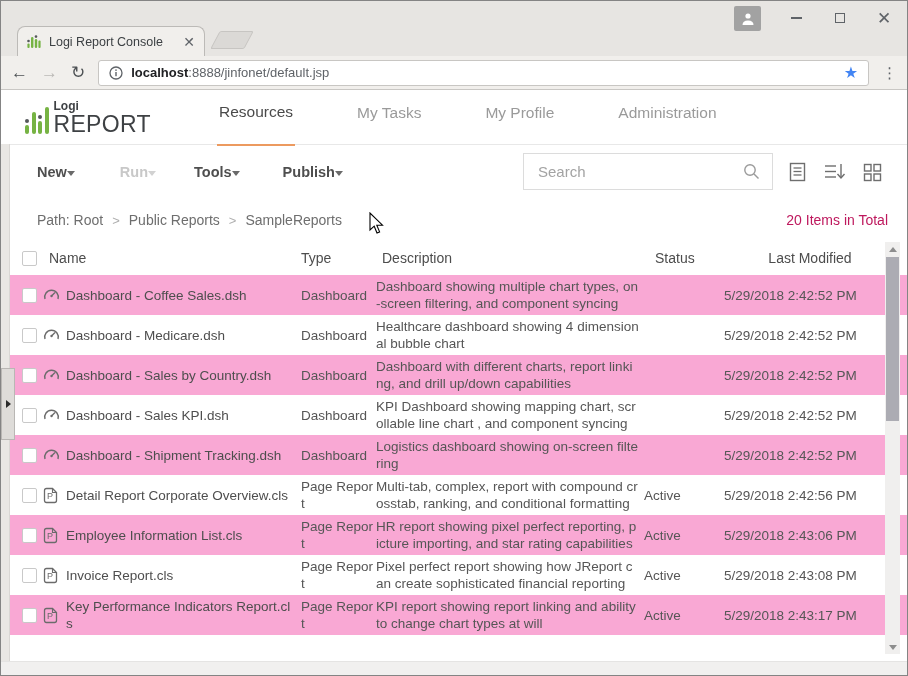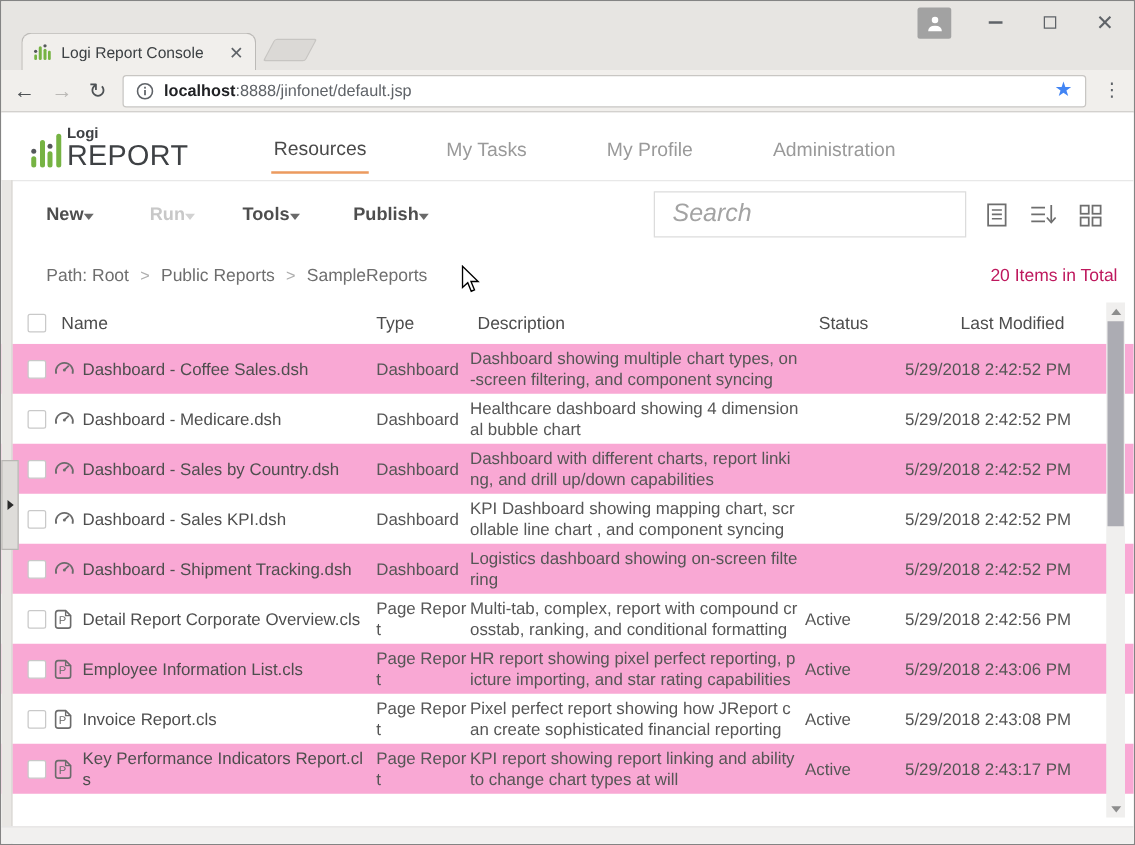--- a/index.html
+++ b/index.html
@@ -39,39 +39,39 @@
   .page-header{height:54px;border-bottom:1px solid #e8e8e8;position:relative;}
   .logo{position:absolute;left:24px;top:10px;display:flex;align-items:flex-end;gap:5px;}
   .bars{display:flex;align-items:flex-end;gap:2.5px;height:32px;padding-bottom:2px;}
   .bars i{display:block;width:4px;border-radius:2px;background:#76b343;}
   .bars .dotcol{display:flex;flex-direction:column;gap:2px;align-items:center;}
   .bars .dot{width:4px;height:4px;border-radius:50%;background:#55585b;}
   .logo-text{line-height:1;color:#3e4144;}
   .logo-top{font-size:12px;font-weight:bold;}
   .logo-bottom{font-size:23px;letter-spacing:0.3px;margin-top:1px;}
   .main-nav{position:absolute;left:216px;top:0;height:100%;display:flex;align-items:center;gap:60px;}
-  .nav-item{font-size:15.5px;color:#9a9a9a;padding:15px 2px 8px;}
+  .nav-item{font-size:15.5px;color:#9a9a9a;padding:15px 2px 23px;}
   .nav-item.active{color:#4a4a4a;border-bottom:2px solid #ec9a5f;}
 
   .app-toolbar{height:54px;position:relative;display:flex;align-items:center;}
   .menu{display:flex;align-items:center;gap:0;font-size:14.5px;color:#4e4e4e;font-weight:bold;}
   .m0{margin-left:36px;}.m1{margin-left:45px;}.m2{margin-left:38px;text-align:center;}.m3{margin-left:43px;}
   .menu .caret{width:0;height:0;border-left:4px solid transparent;border-right:4px solid transparent;
                border-top:5px solid #6a6a6a;margin-top:2px;}
   .menu.disabled{color:#c8c8c8;}
   .menu.disabled .caret{border-top-color:#d2d2d2;}
   .search-box{position:absolute;left:522px;top:8px;width:250px;height:37px;border:1px solid #dcdcdc;
               display:flex;align-items:center;padding:0 12px;box-sizing:border-box;background:#fff;}
-  .search-box input{border:none;outline:none;flex:1;font-size:20px;color:#ec4899;
-                    font-family:"Liberation Sans",sans-serif;background:transparent;font-style:italic;}
+  .search-box input{border:none;outline:none;flex:1;font-size:15px;color:#ec4899;
+                    font-family:"Liberation Sans",sans-serif;background:transparent;}
   .search-box input::placeholder{color:#a3a3a3;}
   .view-icons{position:absolute;right:25px;top:17px;display:flex;gap:17px;align-items:center;}
 
   .breadcrumb-row{height:42px;display:flex;align-items:center;font-size:14px;color:#6e6e6e;
-                  padding:0 13px 0 36px;}
+                  padding:0 19px 0 36px;}
   .crumb-sep{color:#aeaeae;margin:0 9px;font-size:13px;}
   .items-total{margin-left:auto;color:#be185d;}
 
   .thead{display:flex;align-items:center;height:34px;font-size:14px;color:#4d4d4d;padding-left:21px;}
   .checkbox{width:15px;height:15px;border:1px solid #c9c9c9;border-radius:2px;background:#fff;flex:none;box-sizing:border-box;}
   .th-name{margin-left:12px;width:252px;}
   .th-type{width:81px;}.th-desc{width:273px;}.th-status{width:80px;}.th-date{width:150px;text-align:center;}
 
   .rows{height:381px;overflow:hidden;}
   .trow{display:flex;align-items:center;padding:3px 0 3px 21px;min-height:34px;

